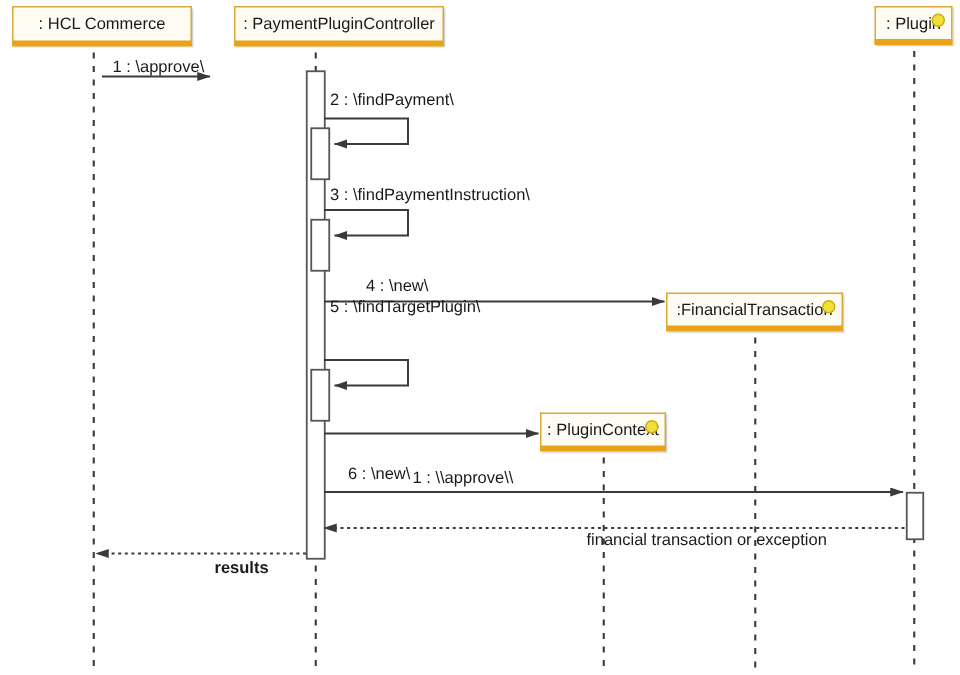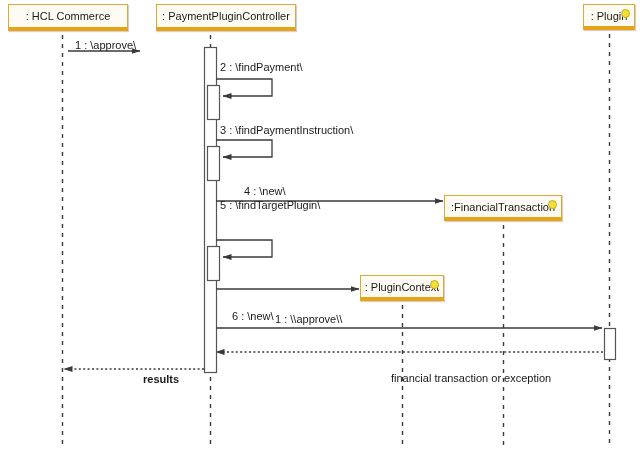--- a/index.html
+++ b/index.html
@@ -134,16 +134,16 @@
       </div>
     </div>
   <div id="labels-layer">
       <div class="msg-label" style="left: 75px; top: 39px;">1 : \approve\</div>
       <div class="msg-label" style="left: 220px; top: 61px;">2 : \findPayment\</div>
       <div class="msg-label" style="left: 220px; top: 124px;">3 : \findPaymentInstruction\</div>
       <div class="msg-label" style="left: 244px; top: 185px;">4 : \new\</div>
       <div class="msg-label" style="left: 220px; top: 199px;">5 : \findTargetPlugin\</div>
       <div class="msg-label" style="left: 232px; top: 272px; margin-top: 38px;">6 : \new\</div>
       <div class="msg-label" style="left: 275px; top: 313px;">1 : \\approve\\</div>
-      <div class="msg-label" style="left: 391px; top: 372px;">financial transaction or exception</div>
+      <div class="msg-label" style="left: 391px; top: 354px;">financial transaction or exception</div>
       <div class="msg-label" style="left: 143px; top: 373px; font-weight: bold;">results</div>
     </div>
 </div>
 
 </body></html>

